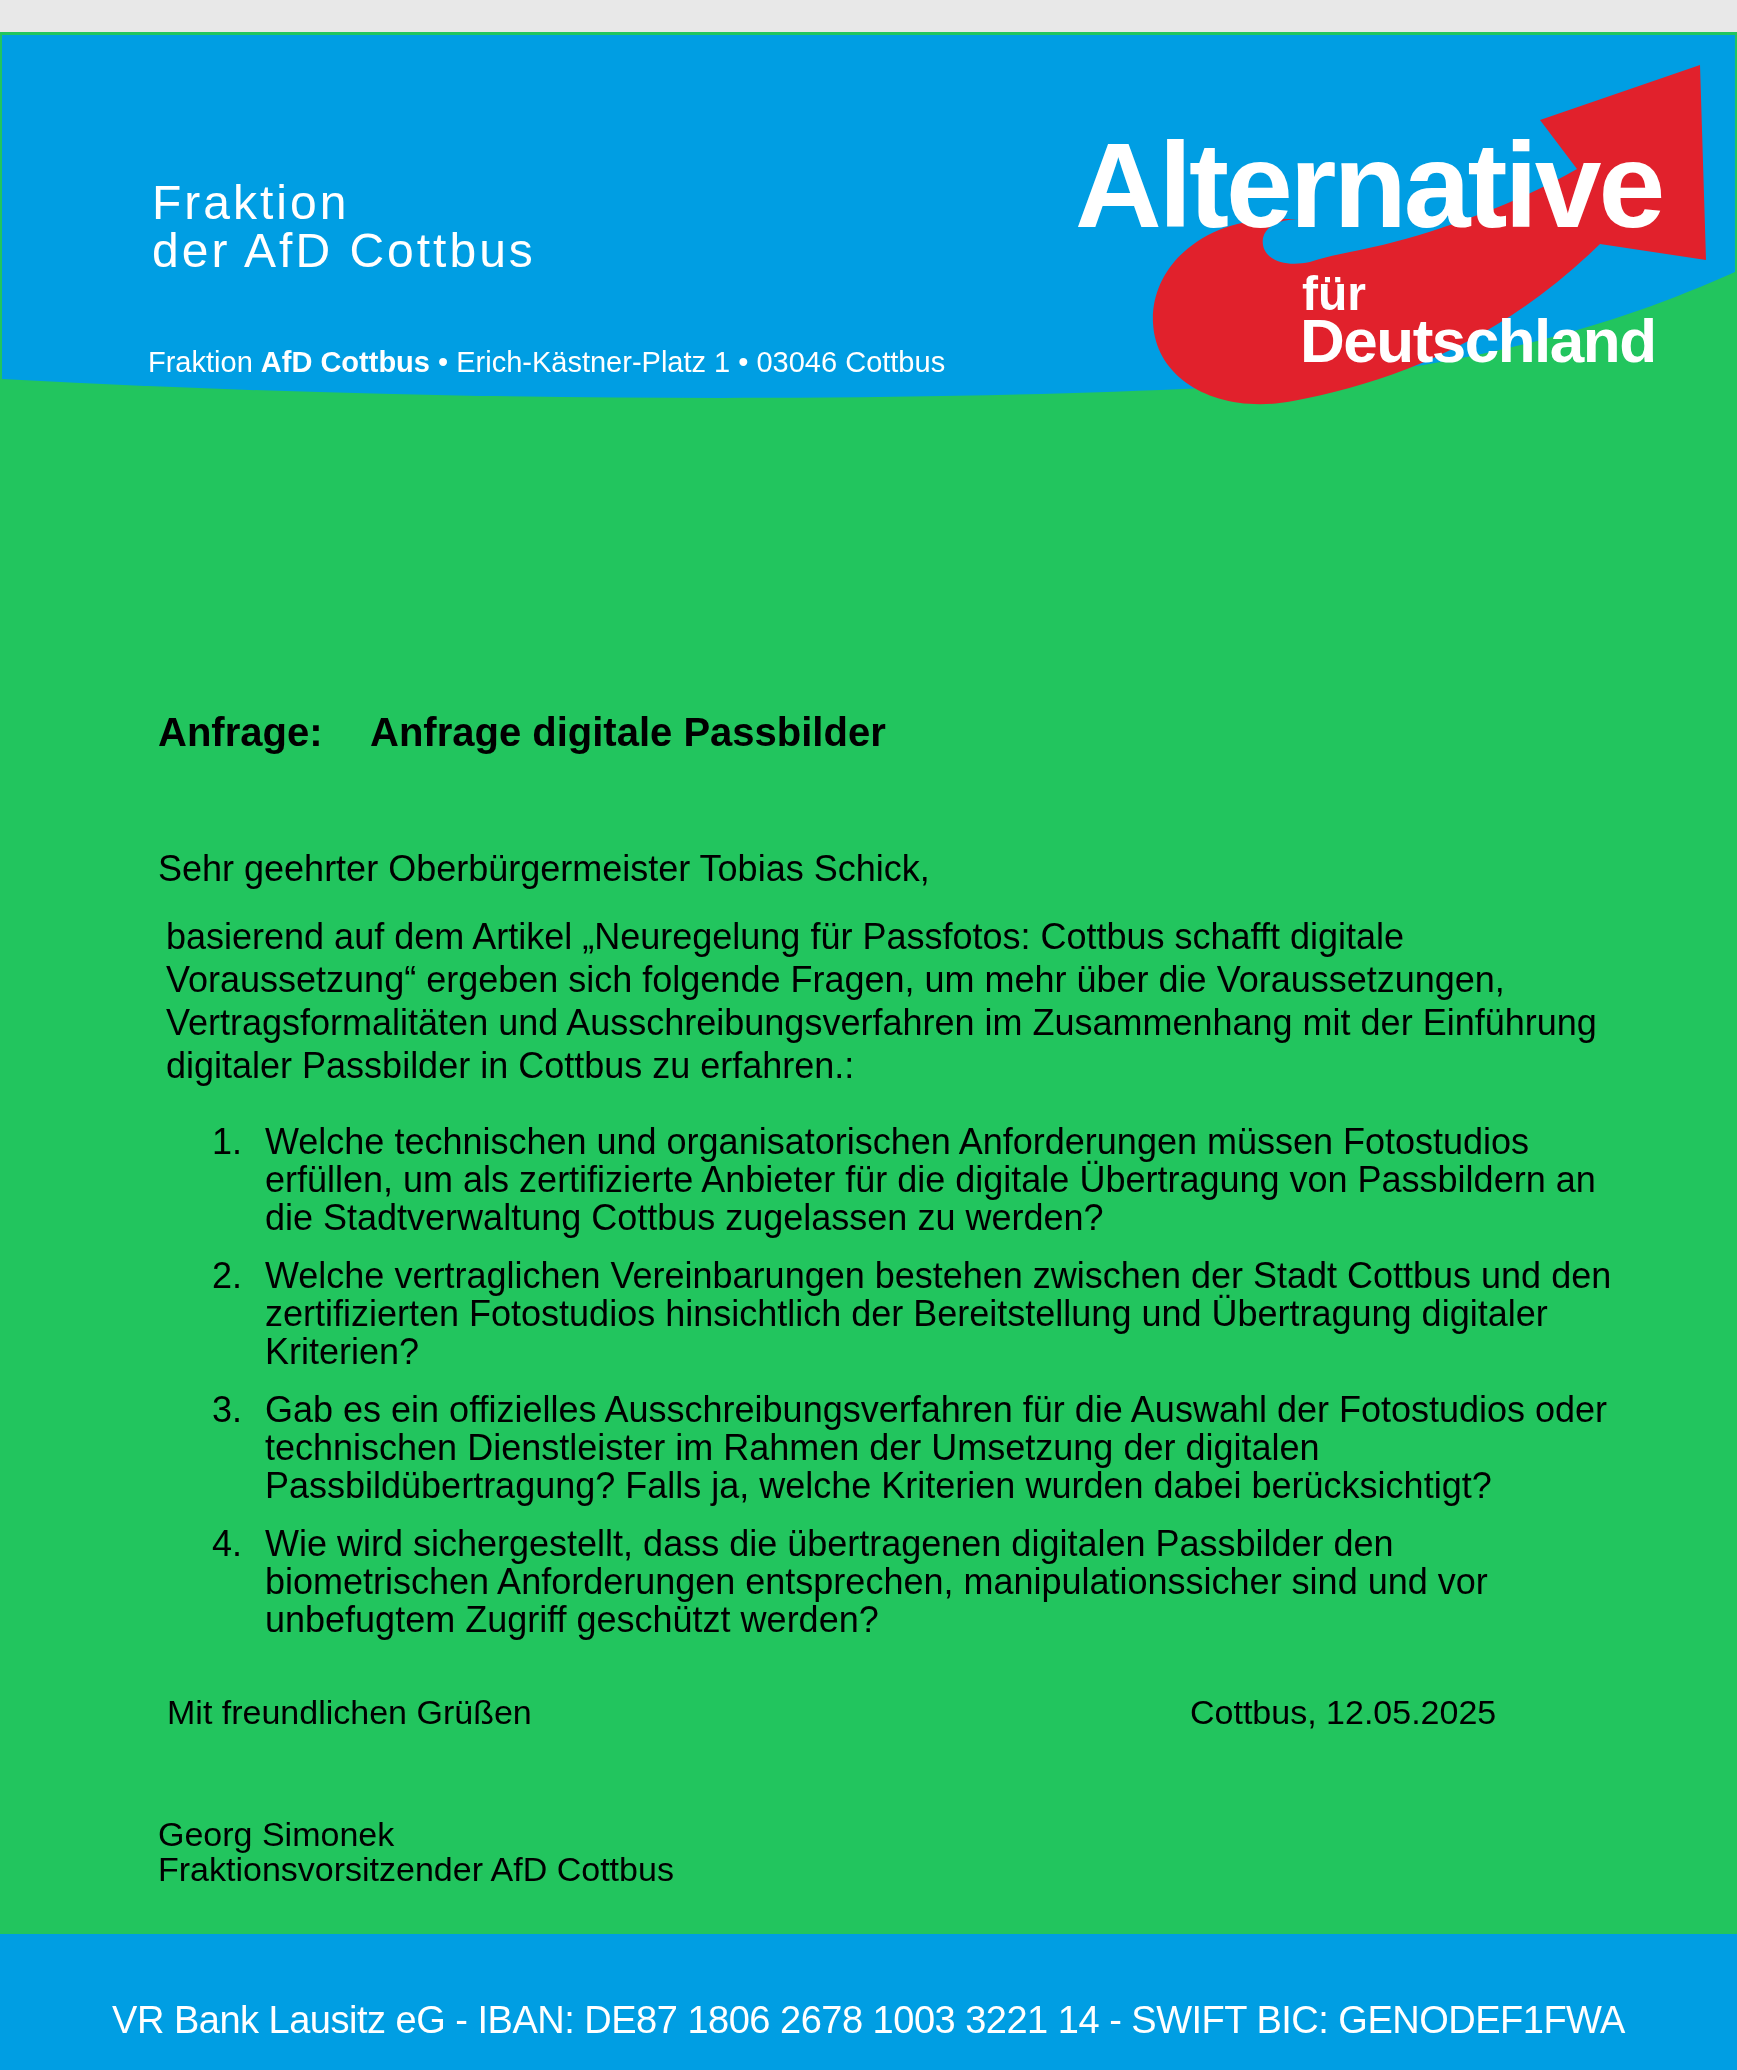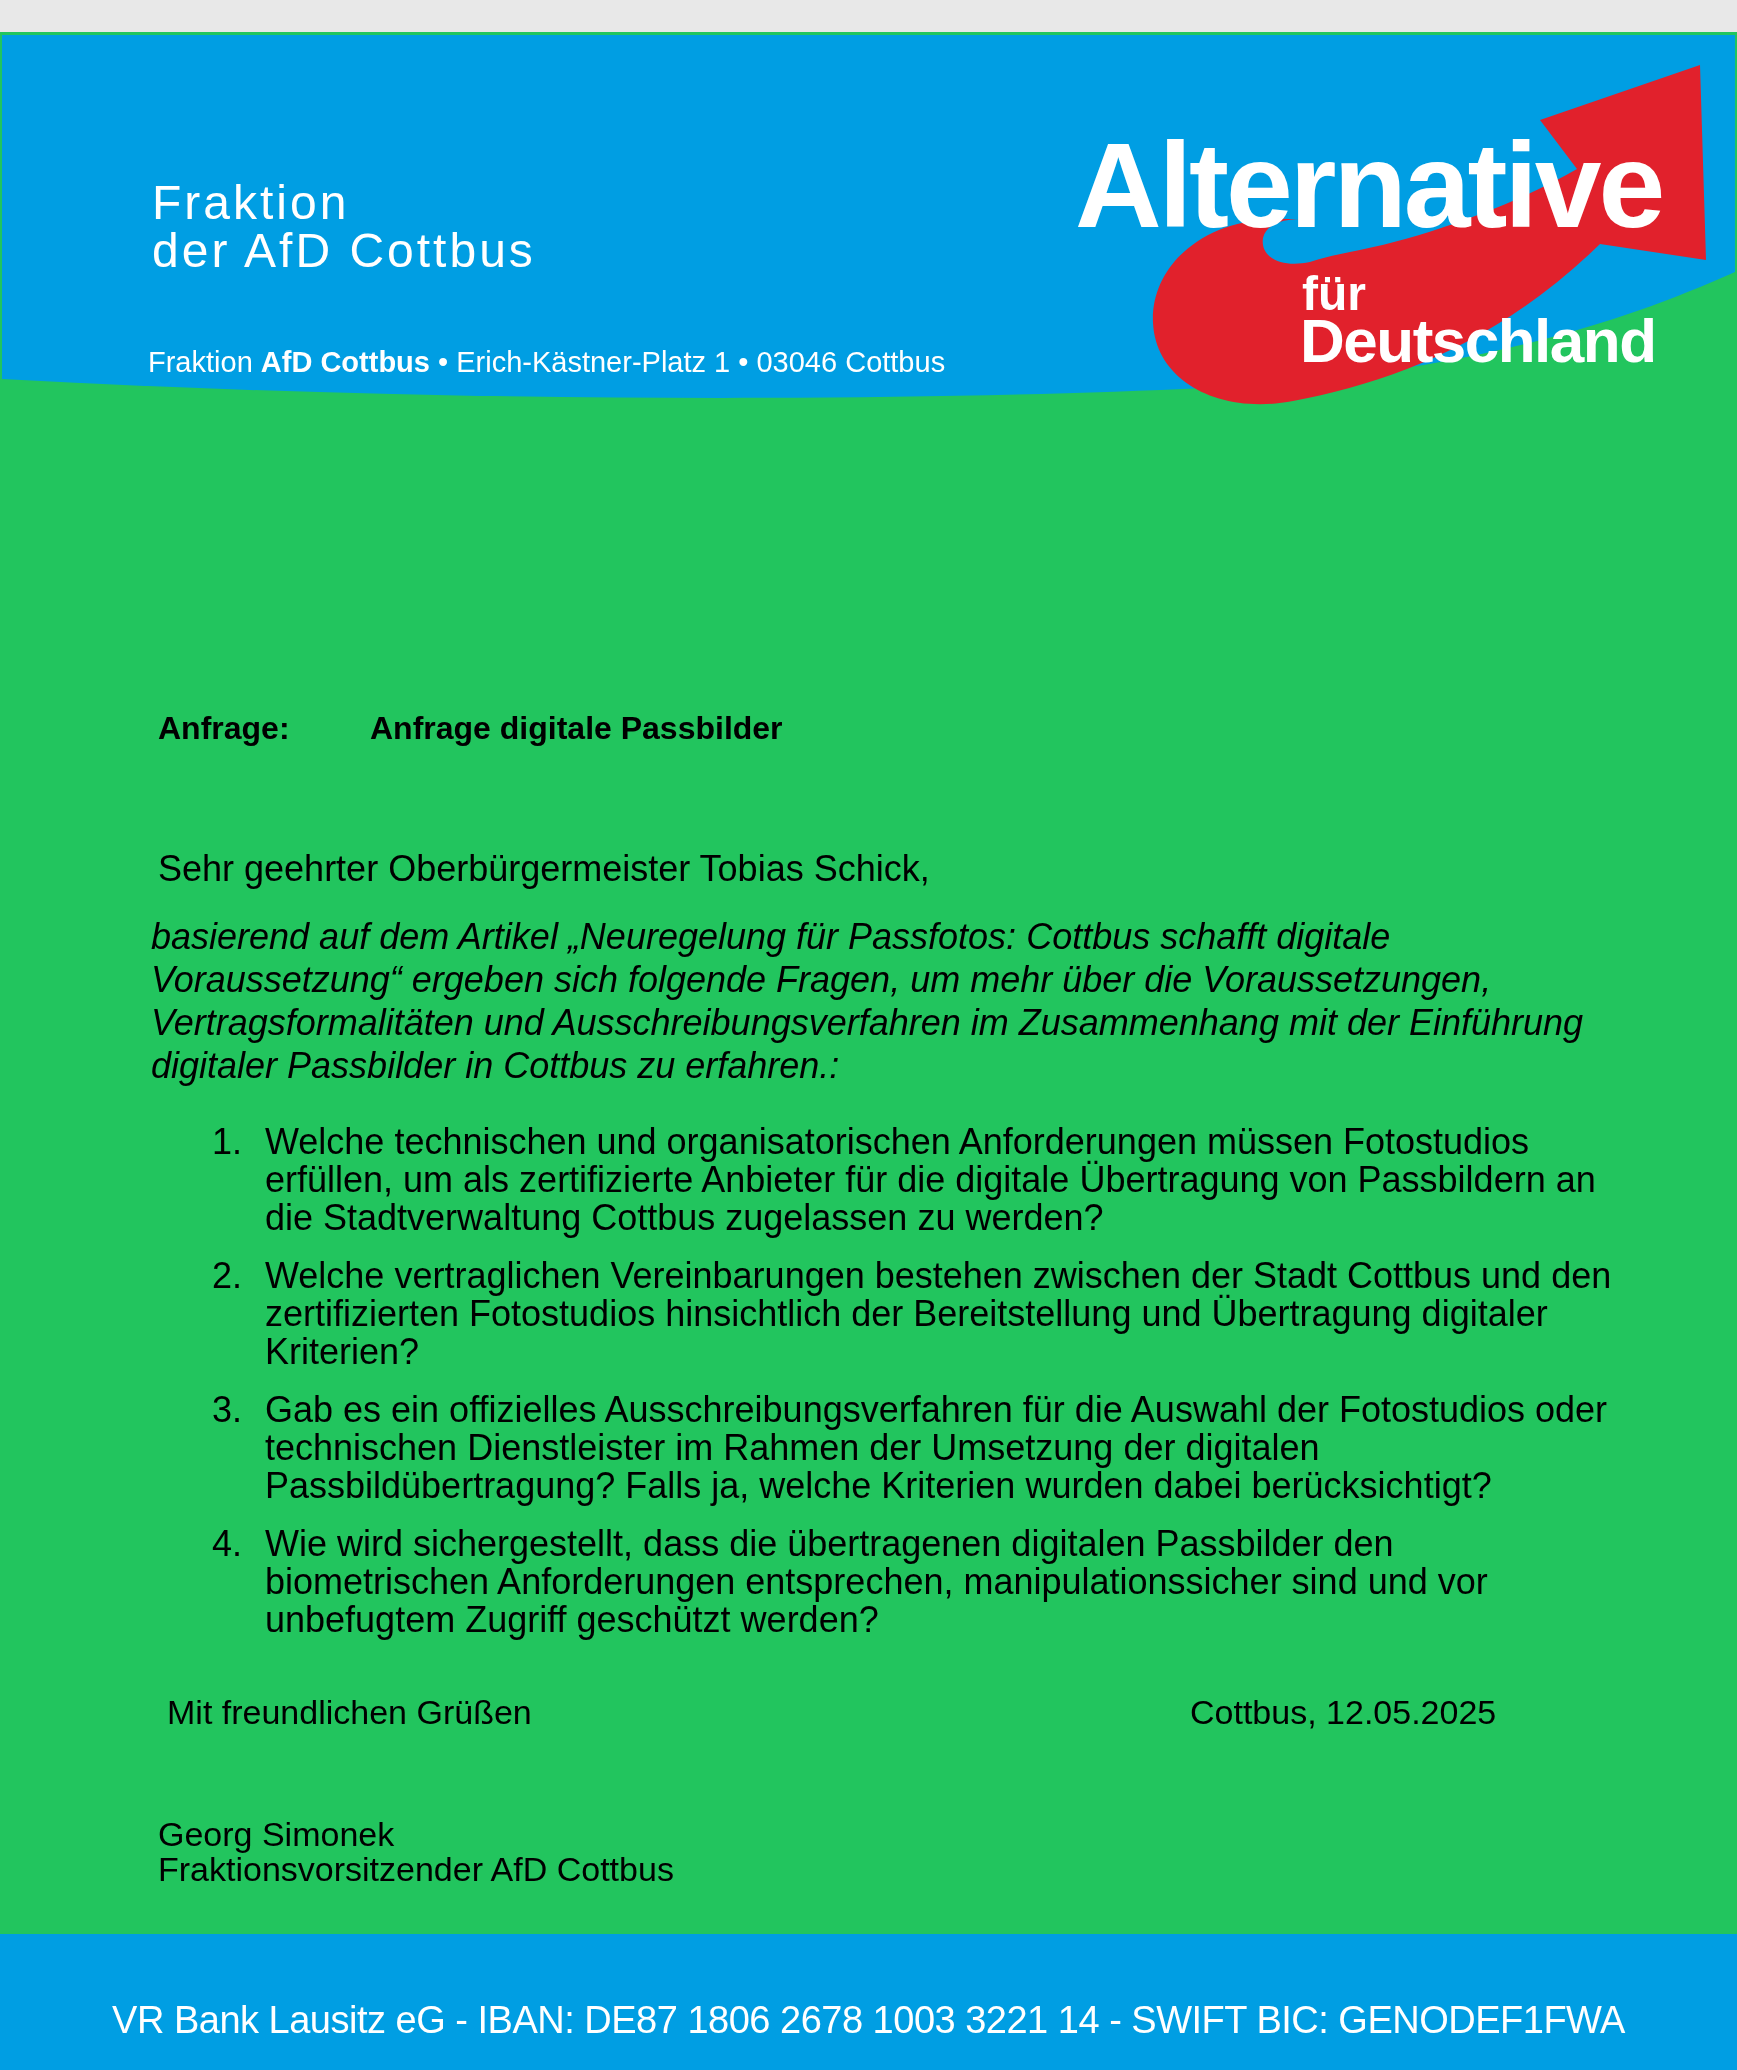--- a/index.html
+++ b/index.html
@@ -10,21 +10,21 @@
     overflow:hidden;
     font-family:"Liberation Sans","DejaVu Sans",sans-serif;
     color:#000;
     margin-top:32px;
   }
   .abs{position:absolute;}
   svg text{font-family:"Liberation Sans","DejaVu Sans",sans-serif;}
   .nowrap{white-space:nowrap;}
   
   .body-text{font-size:36px;line-height:43px;}
-  .subject{font-size:32px;font-weight:bold;display:flex;align-items:flex-end;}
+  .subject{font-size:40px;font-weight:bold;display:flex;align-items:flex-end;}
   .subject .lbl{width:212px;flex:0 0 212px;}
   .para div{white-space:nowrap;}
   .q-item{position:absolute;left:265px;font-size:36px;line-height:38px;}
   .q-item .q-num{position:absolute;left:-53px;top:0;}
   .q-item div.q-line{white-space:nowrap;}
   .closing-row{font-size:34px;}
   .signature{font-size:34px;line-height:35px;}
   .footer-bar{
     position:absolute;left:0;top:1902px;width:1737px;height:167px;
     background:#009ee3;
@@ -70,21 +70,21 @@
     <text x="1300" y="330" font-size="62" font-weight="bold" letter-spacing="-1.5" fill="#ffffff">Deutschland</text>
   </svg>
 
   <div class="abs subject" style="left:158px;top:678px;width:1460px;">
     <span class="lbl">Anfrage:</span>
     <span>Anfrage digitale Passbilder</span>
   </div>
 
   <div class="abs body-text nowrap" style="left:158px;top:815px;">Sehr geehrter Oberbürgermeister Tobias Schick,</div>
 
-  <div class="abs body-text para" style="left:151px;top:883px;font-style:italic;">
+  <div class="abs body-text para" style="left:166px;top:883px;">
     <div>basierend auf dem Artikel „Neuregelung für Passfotos: Cottbus schafft digitale</div>
     <div>Voraussetzung“ ergeben sich folgende Fragen, um mehr über die Voraussetzungen,</div>
     <div>Vertragsformalitäten und Ausschreibungsverfahren im Zusammenhang mit der Einführung</div>
     <div>digitaler Passbilder in Cottbus zu erfahren.:</div>
   </div>
 
   <div class="q-item" style="top:1091px;">
     <span class="q-num">1.</span>
     <div class="q-line">Welche technischen und organisatorischen Anforderungen müssen Fotostudios</div>
     <div class="q-line">erfüllen, um als zertifizierte Anbieter für die digitale Übertragung von Passbildern an</div>

